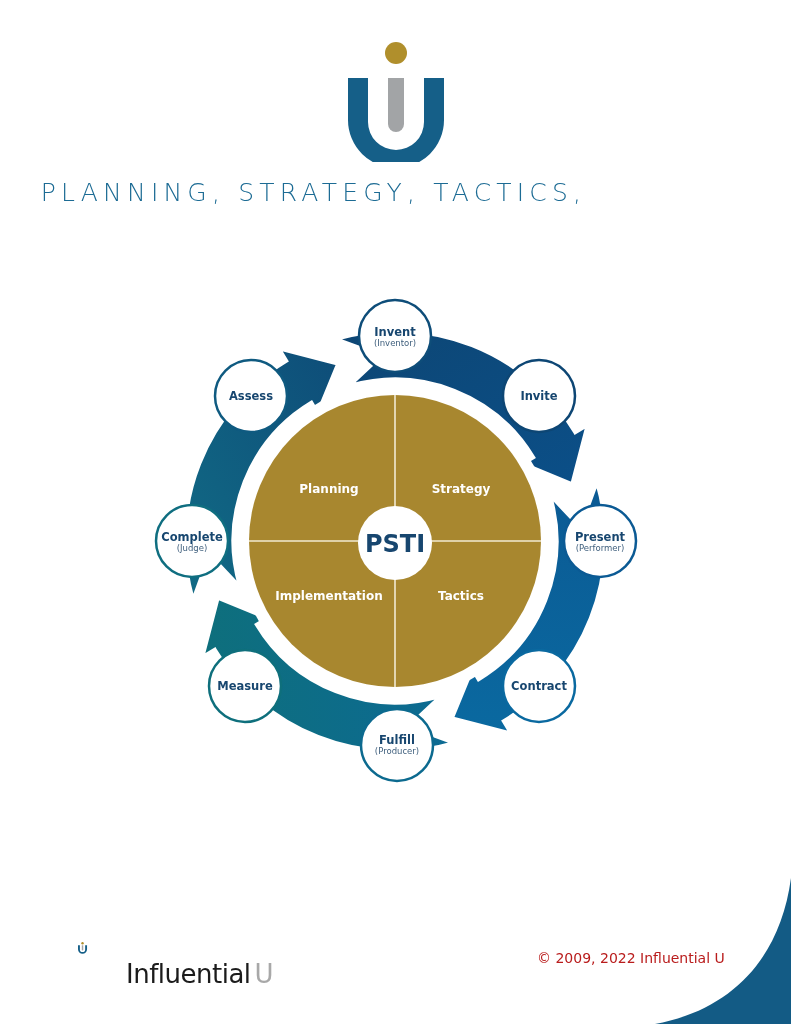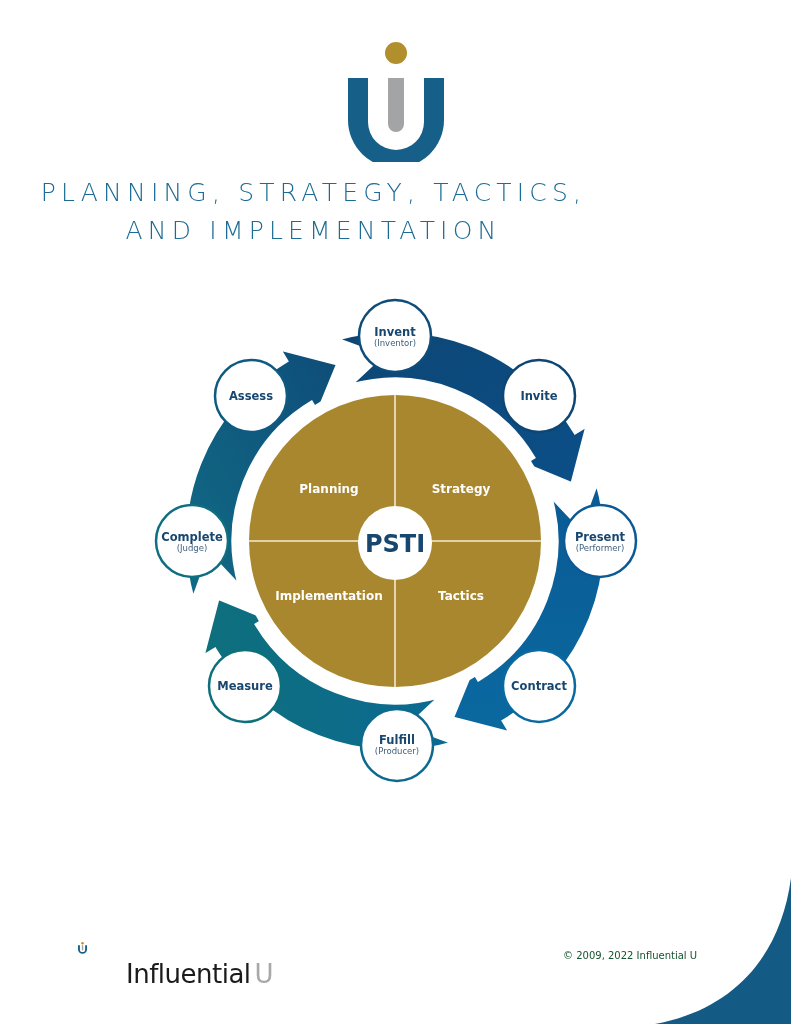--- a/index.html
+++ b/index.html
@@ -8,35 +8,34 @@
   .title { position: absolute; left: 0; width: 627px; top: 174px; text-align: center; color: #1c6b94; font-family: "DejaVu Sans", sans-serif; font-weight: 300; font-size: 25px; letter-spacing: 5.2px; line-height: 38px; }
   .title .line { display: block; }
   .diagram { position: absolute; left: 0; top: 0; width: 791px; height: 1024px; }
   .node-title { font-family: "DejaVu Sans", sans-serif; font-weight: bold; font-size: 11.5px; fill: #17466f; }
   .node-sub { font-family: "DejaVu Sans", sans-serif; font-size: 8.5px; fill: #3f5f7d; }
   .quad-label { font-family: "DejaVu Sans", sans-serif; font-weight: bold; font-size: 12px; fill: #ffffff; }
   .center-label { font-family: "DejaVu Sans", sans-serif; font-weight: bold; font-size: 24px; fill: #17466f; }
   .footer-logo { position: absolute; left: 78px; top: 922px; width: 210px; height: 52px; }
   .footer-brand { position: absolute; left: 126px; top: 934px; font-family: "DejaVu Sans", sans-serif; font-size: 26px; color: #1b1b1b; letter-spacing: -0.5px; margin-top: 25px; }
   .footer-brand .u { color: #a8a8a8; margin-left: 4px; }
-  .copyright { position: absolute; left: 563px; top: 950px; font-family: "DejaVu Sans", sans-serif; font-size: 10px; color: #14532d; }
+  .copyright { position: absolute; left: 537px; top: 950px; font-family: "DejaVu Sans", sans-serif; font-size: 14px; color: #b91c1c; }
   .swoosh { position: absolute; left: 0; top: 0; width: 791px; height: 1024px; pointer-events: none; }
 </style>
 </head>
 <body>
 
 <svg class="logo-top" viewBox="0 0 96 122">
   <circle cx="48" cy="13" r="11" fill="#b08f2c"></circle>
   <path d="M0 38 H20 V82 A28 28 0 0 0 76 82 V38 H96 V80 A48 48 0 0 1 0 80 Z" fill="#155f88"></path>
   <path d="M40 38 H56 V84 A8 8 0 0 1 40 84 Z" fill="#a2a4a6"></path>
 </svg>
 
 <div class="title">
   <span class="line">PLANNING, STRATEGY, TACTICS,</span>
-  <span class="line">AND IMPLEMENTATION</span>
 </div>
 
 <svg class="diagram" viewBox="0 0 791 1024">
   <defs>
     <linearGradient id="gTL" x1="0" y1="1" x2="1" y2="0">
       <stop offset="0" stop-color="#116b85"></stop>
       <stop offset="1" stop-color="#0e4d79"></stop>
     </linearGradient>
     <linearGradient id="gTR" x1="0" y1="0" x2="1" y2="1">
       <stop offset="0" stop-color="#0d4674"></stop>

